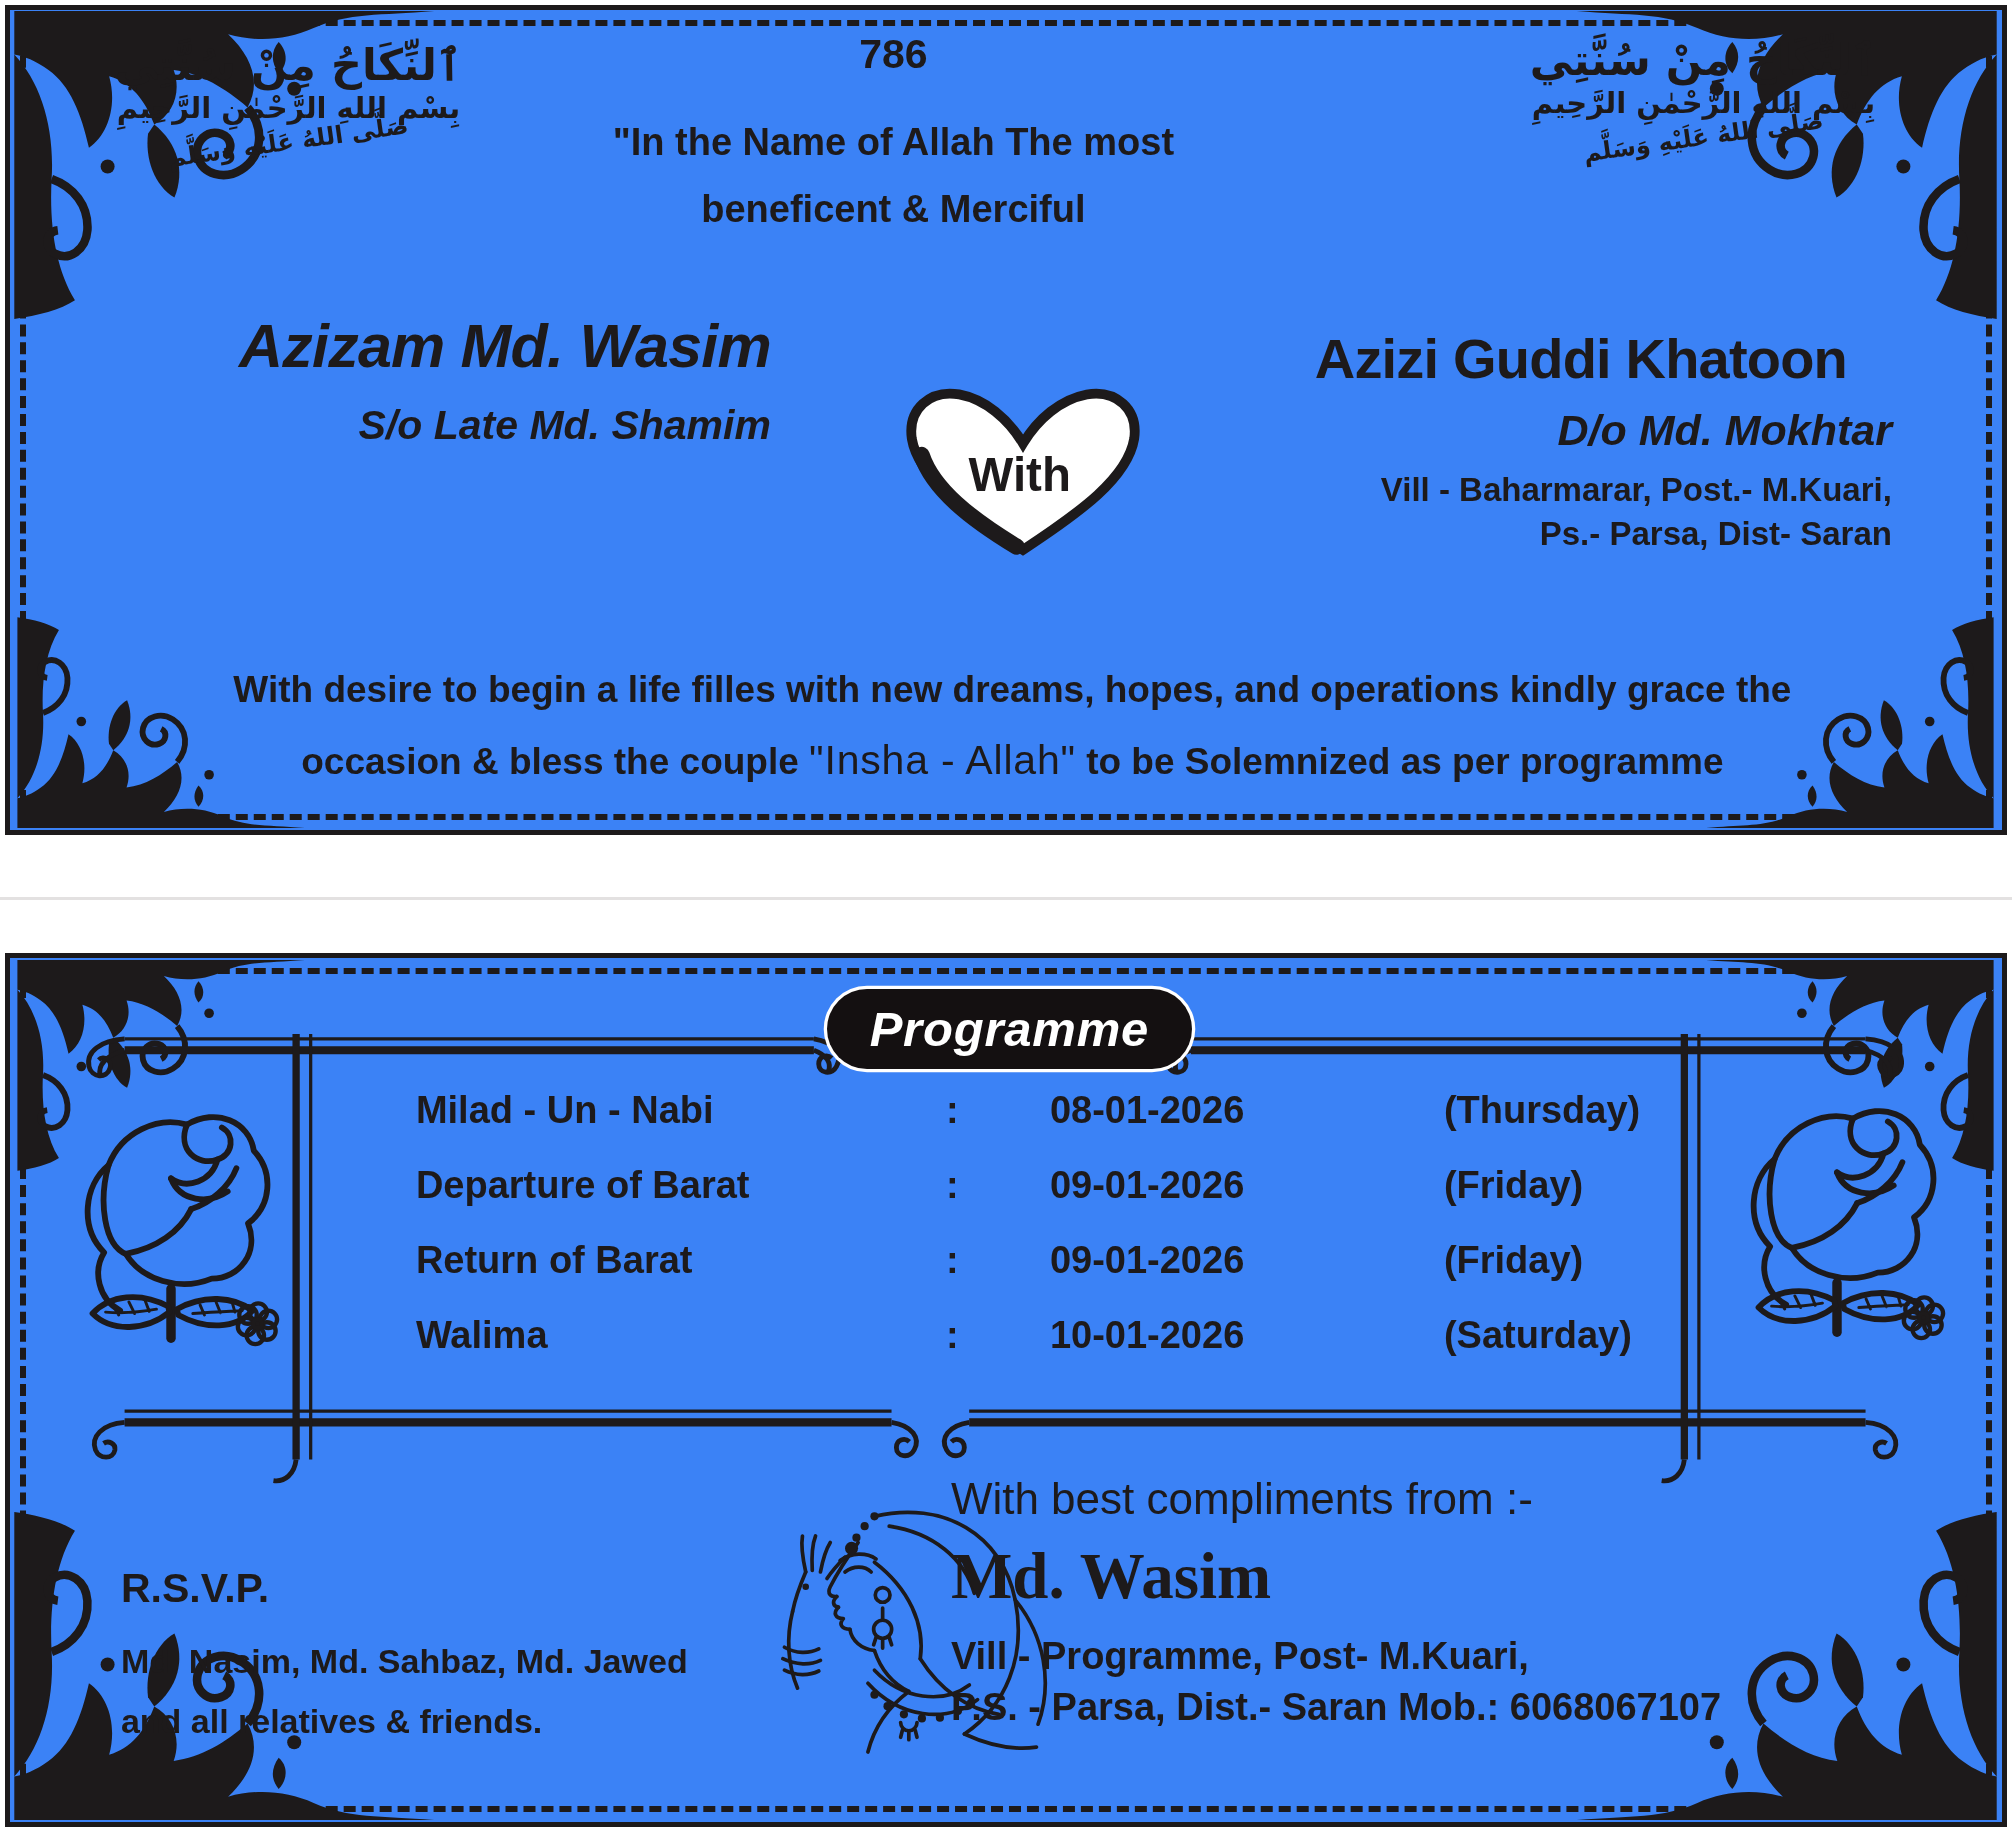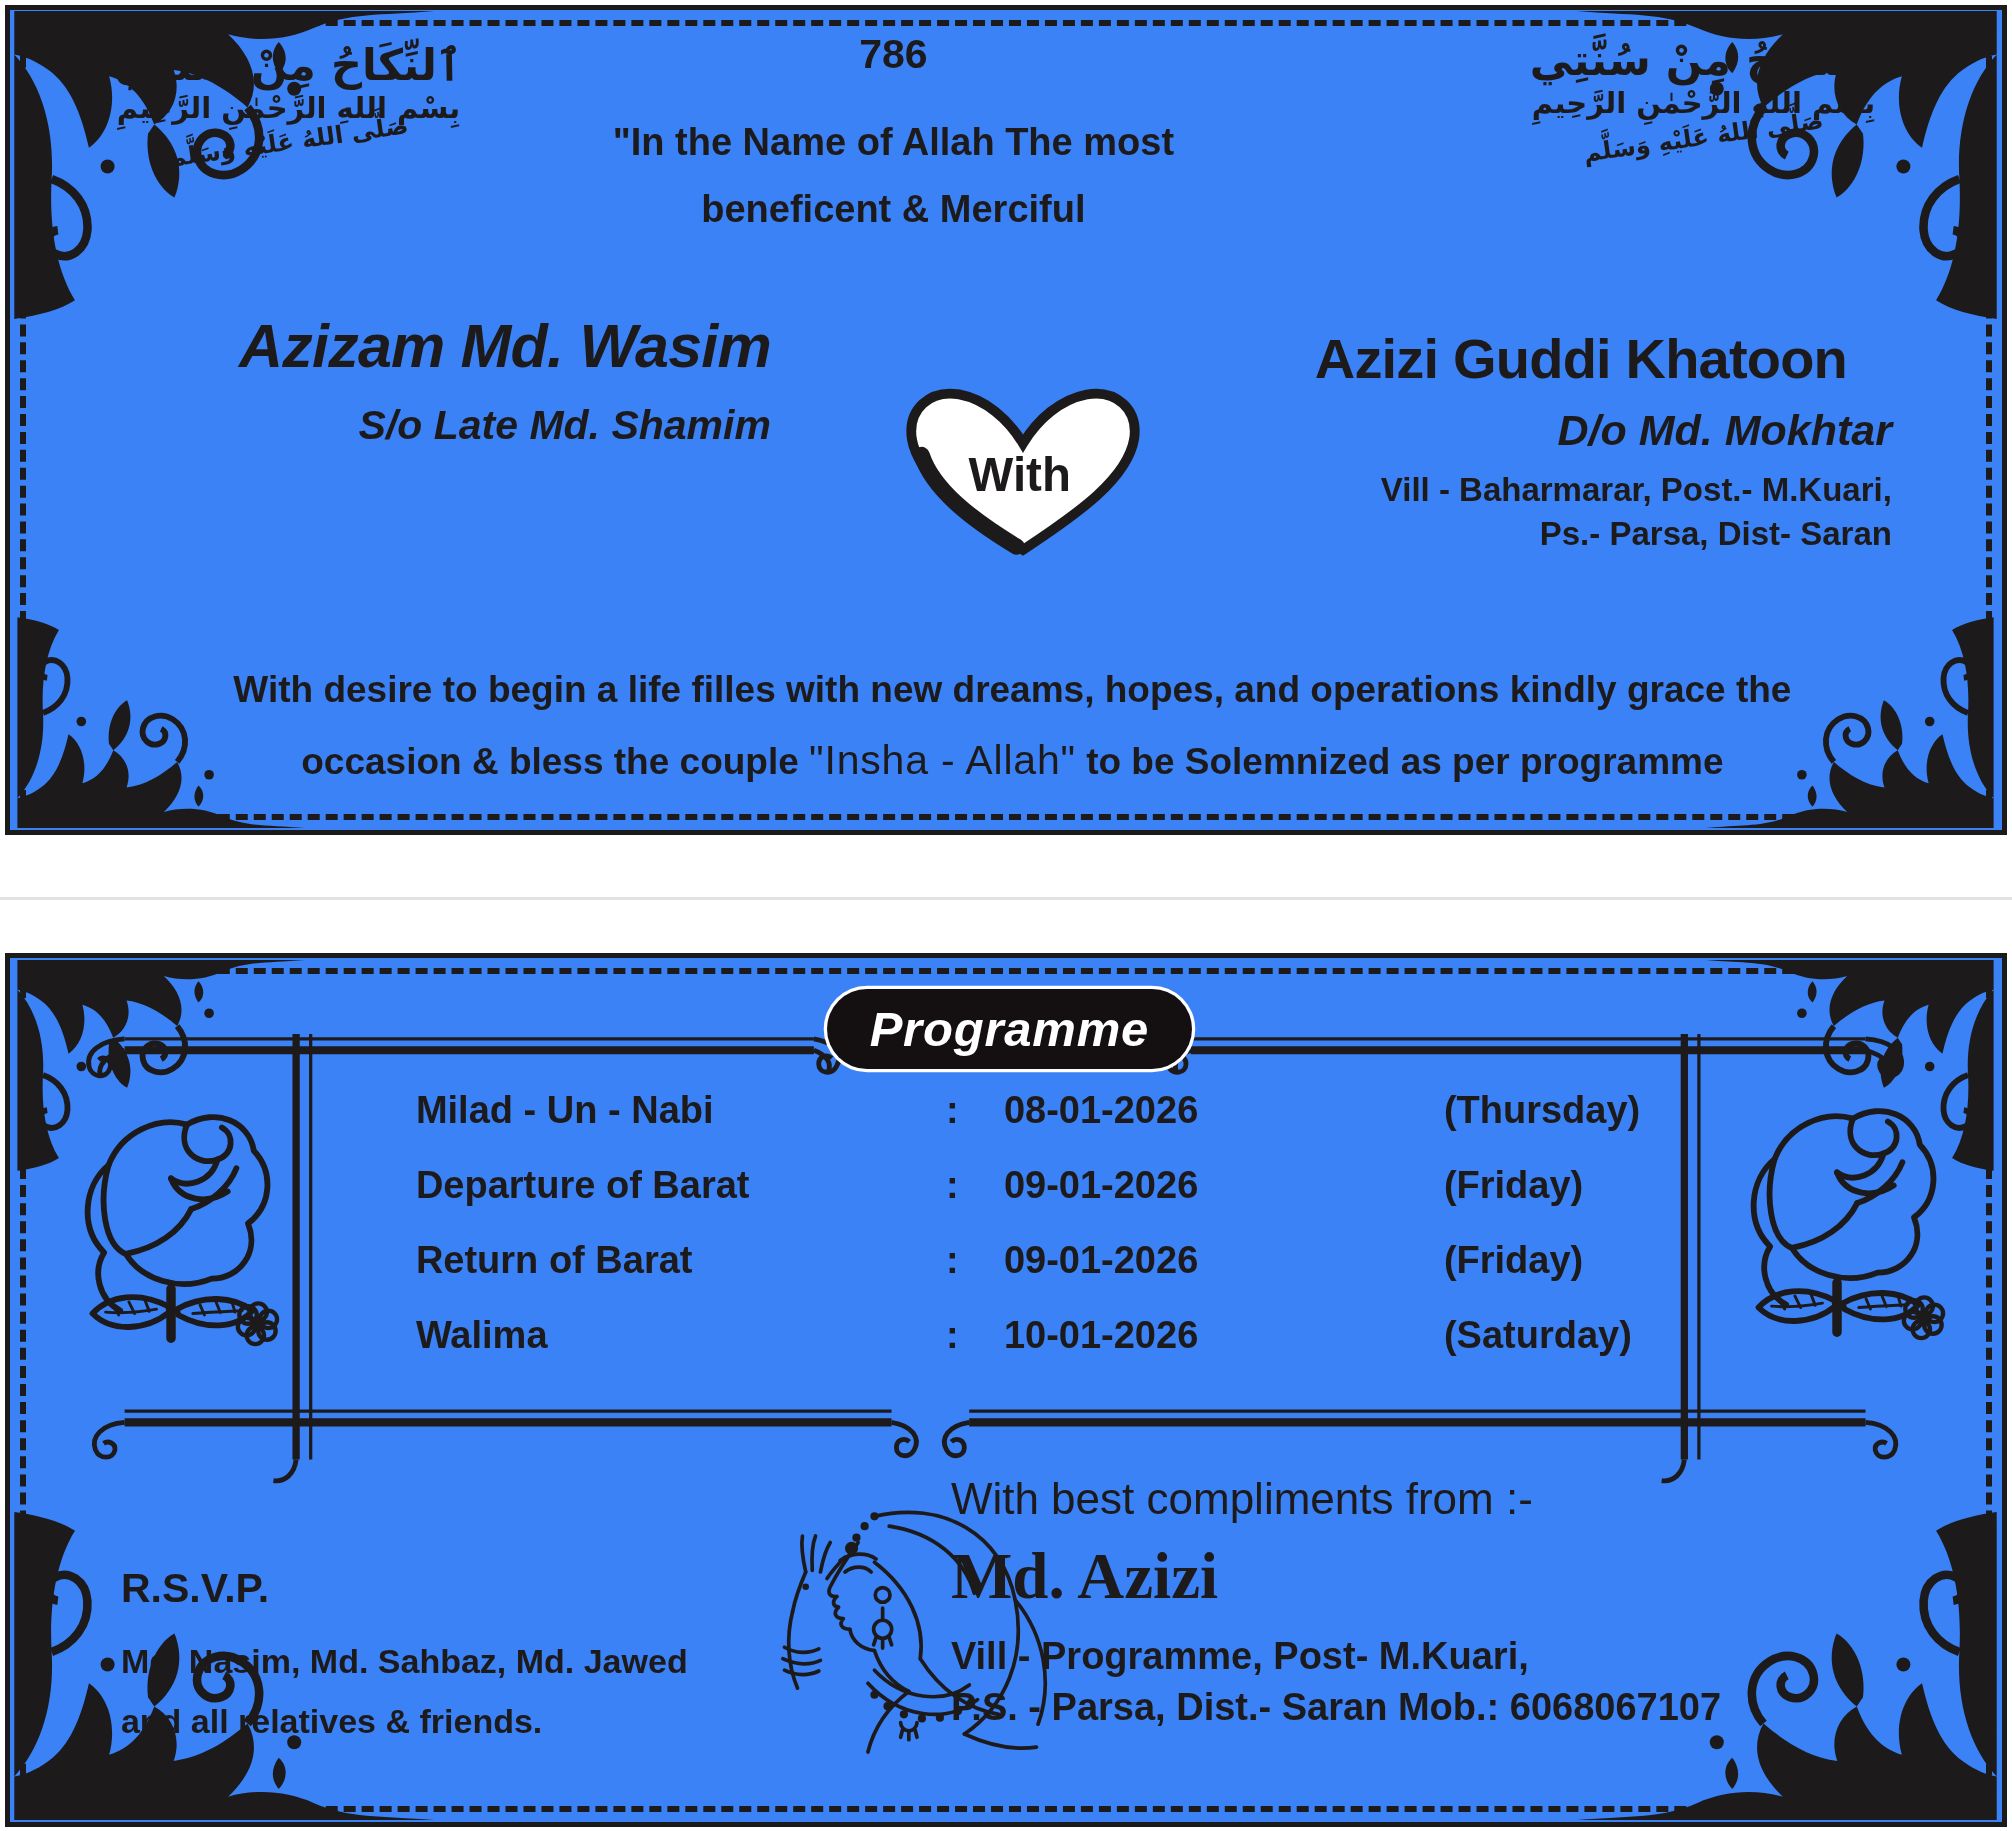--- a/index.html
+++ b/index.html
@@ -63,21 +63,21 @@
 
   .rose{position:absolute;width:218px;height:270px;}
   .rose-l{left:52px;top:121px;}
   .rose-r{left:1718px;top:115px;}
 
   .ptable{position:absolute;left:406px;top:131px;width:1489px;}
   .prow{position:relative;height:75px;}
   .prow span{position:absolute;top:0;font-size:38px;font-weight:700;white-space:nowrap;}
   .ev{left:0;}
   .co{left:530px;}
-  .dt{left:588px;}
+  .dt{left:634px;}
   .dy{left:1028px;}
 
   .rsvp{position:absolute;left:111px;top:607px;width:638px;}
   .rsvp-title{font-size:41px;font-weight:700;}
   .rsvp-l1{font-size:34px;font-weight:700;margin-top:29.5px;}
   .rsvp-l2{font-size:34px;font-weight:700;margin-top:21px;}
 
   .bride-sketch{position:absolute;left:704px;top:506px;width:352px;height:360px;}
 
   .compliments{position:absolute;left:941px;top:516px;width:1056px;text-align:left;}
@@ -329,19 +329,19 @@
           <circle cx="254" cy="311" r="5"></circle>
         <circle cx="276" cy="310" r="5"></circle>
           <circle cx="298" cy="302" r="5"></circle>
         <circle cx="314" cy="292" r="5"></circle>
           <circle cx="112" cy="150" r="4"></circle>
       </g>
     </svg>
 
     <div class="compliments">
       <div class="comp-head">With best compliments from :-</div>
-      <div class="comp-name">Md. Azizi</div>
+      <div class="comp-name">Md. Wasim</div>
       <div class="comp-ad1">Vill - Programme, Post- M.Kuari,</div>
       <div class="comp-ad2">P.S. - Parsa, Dist.- Saran Mob.: 6068067107</div>
     </div>
   </section>
 </div>
 
 
 </body></html>

